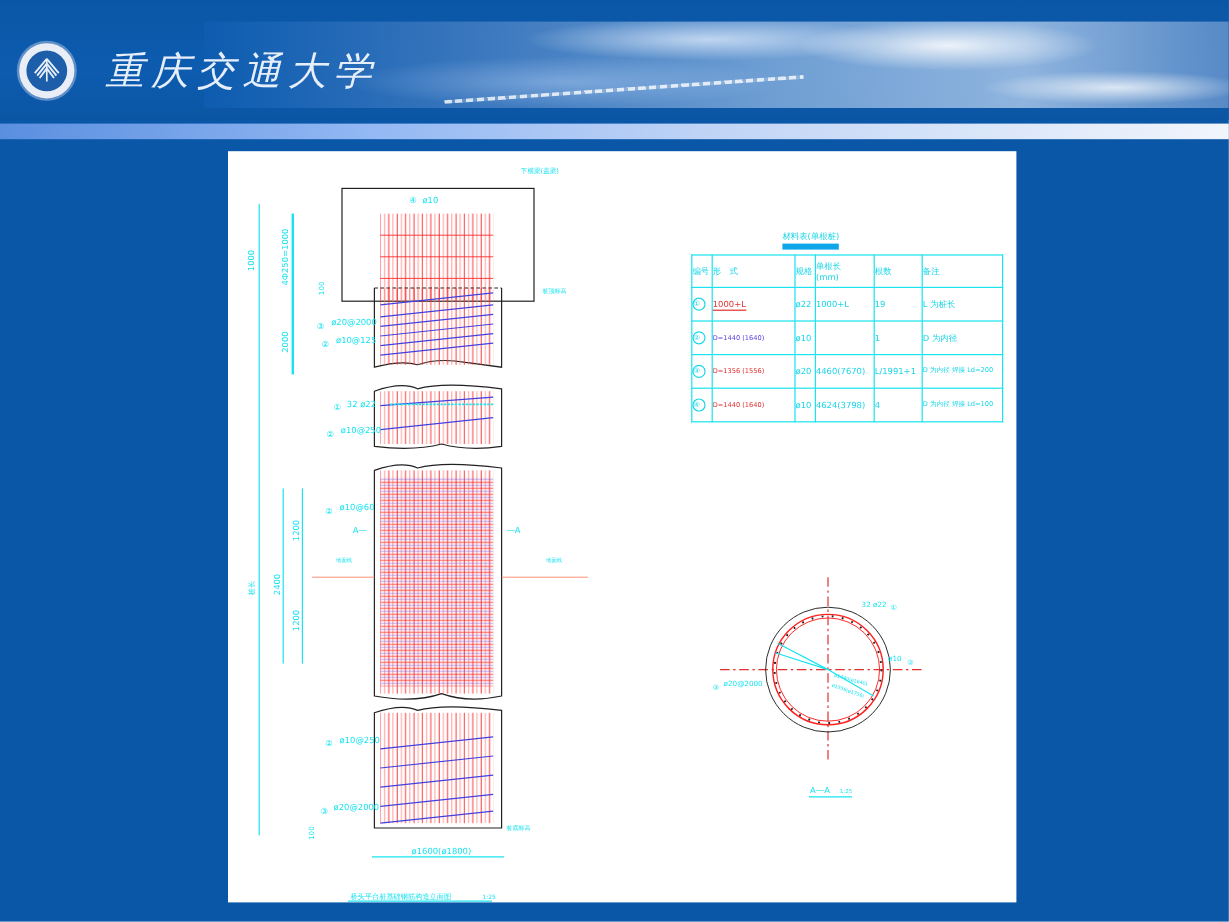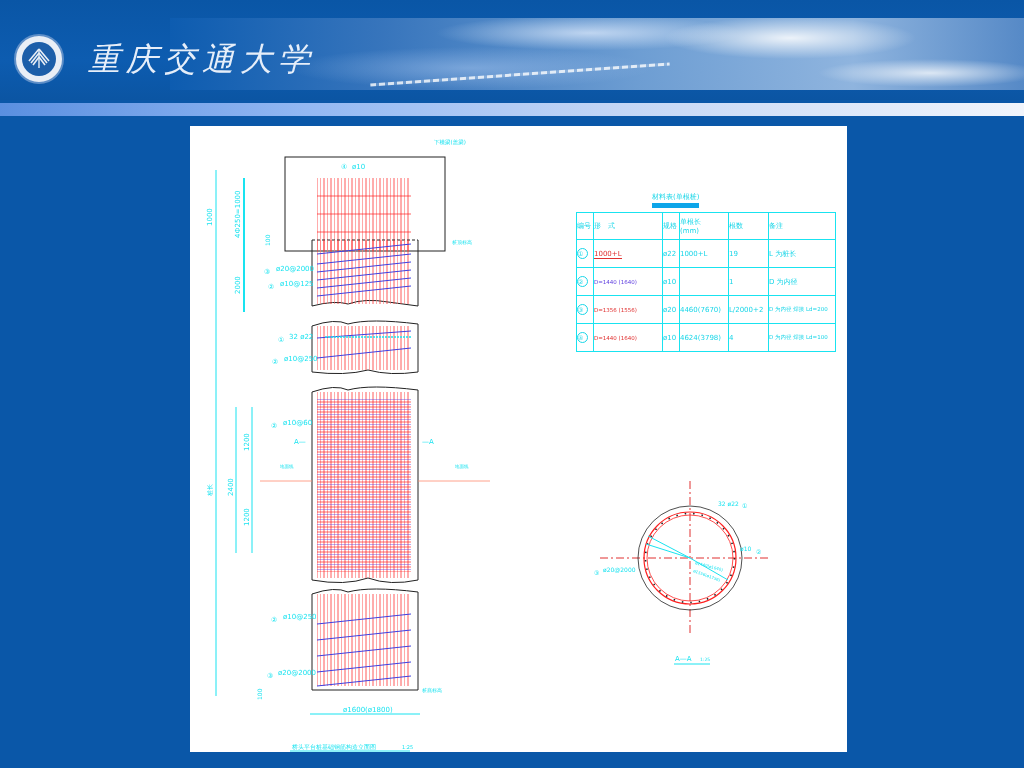--- a/index.html
+++ b/index.html
@@ -241,21 +241,21 @@
       <td>ø10</td>
       <td></td>
       <td>1</td>
       <td>D 为内径</td>
     </tr>
     <tr>
       <td><span class="circ">③</span></td>
       <td><span class="small" style="color:#e03030">D=1356 (1556)</span></td>
       <td>ø20</td>
       <td>4460(7670)</td>
-      <td>L/2000+2</td>
+      <td>L/1991+1</td>
       <td class="small">D 为内径 焊接 Ld=200</td>
     </tr>
     <tr>
       <td><span class="circ">④</span></td>
       <td><span class="small" style="color:#e03030">D=1440 (1640)</span></td>
       <td>ø10</td>
       <td>4624(3798)</td>
       <td>4</td>
       <td class="small">D 为内径 焊接 Ld=100</td>
     </tr>

